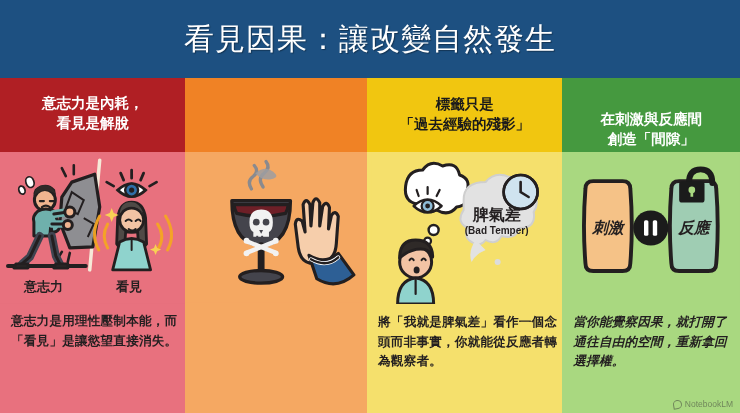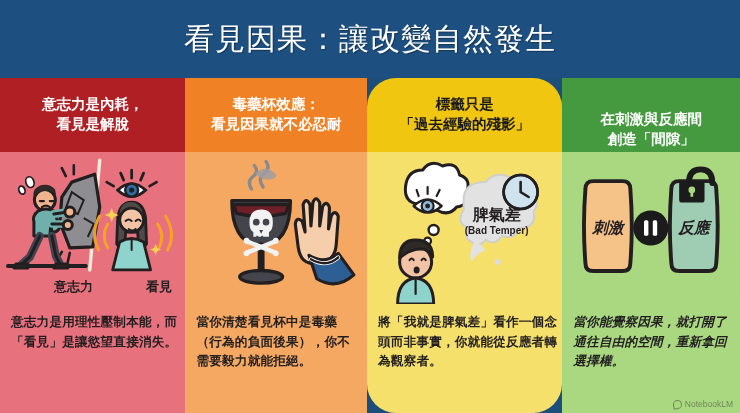--- a/index.html
+++ b/index.html
@@ -35,23 +35,23 @@
     position: absolute; left: 0; top: 78px;
     width: 740px; height: 335px;
     display: flex;
   }
   .col {
     position: relative;
     height: 335px;
     display: flex; flex-direction: column;
     overflow: hidden;
   }
-  .col.c0 { width: 190px; }
+  .col.c0 { width: 190px; font-family: Liberation Mono, monospace; }
   .col.c1 { width: 186px; }
-  .col.c2 { width: 200px; border-radius: 29px; }
+  .col.c2 { width: 200px; }
   .col.c3 { width: 182px; }
 
   
   .col-header {
     position: relative;
     height: 74px;
     flex: 0 0 74px;
     display: flex; align-items: center; justify-content: center;
     text-align: center;
     z-index: 2;
@@ -118,21 +118,20 @@
 
   .c3 .col-header .hdr-bg { background: #45993f; }
   .c3 .hdr-label { color: #ffffff; margin-top: 30px; }
   .c3 .col-body { background: #a9d880; font-style: italic; }
 
   
   .illus-label {
     position: absolute;
     font-size: 13px; font-weight: bold; color: #231f20;
     white-space: nowrap;
-    margin-left: 30px;
   }
 
   
   .watermark {
     position: absolute;
     right: 7px; bottom: 4px;
     display: flex; align-items: center; gap: 3px;
     font-size: 8.5px; color: #5d6b4e; opacity: .75;
     z-index: 9;
   }
@@ -247,22 +246,20 @@
     </div>
 
     <div class="col c1">
       <div class="col-header">
         <div class="hdr-bg"></div>
         <div class="chev">
           <svg width="18" height="74" viewBox="0 0 18 74">
               <path d="M0,0 L2,0 L18,37 L2,74 L0,74 Z"></path>
             </svg>
         </div>
-        <div class="hdr-label">毒藥杯效應：
-看見因果就不必忍耐</div>
       </div>
       <div class="col-body">
         <div class="illus">
           <svg viewBox="0 0 186 152" xmlns="http://www.w3.org/2000/svg">
             <rect width="186" height="152" fill="#f5a862"></rect>
 
             <g stroke="#8a8a8e" stroke-width="3.4" fill="none" stroke-linecap="round">
               <path d="M68,36 q-5,-8 2,-13 q6,-5 1,-11"></path>
               <path d="M80,34 q-6,-9 1,-14 q7,-6 2,-12"></path>
             </g>
@@ -296,21 +293,20 @@
             <g stroke="#231f20" stroke-width="3.2" stroke-linejoin="round" stroke-linecap="round">
               <path d="M121,52 q3,-8 7,0 l1,22 l2,-24 q3,-8 7,0 l0,24 l3,-20 q4,-7 7,1 l-1,22 l3,-14 q4,-6 7,1 l-2,28
                        q-1,18 -17,20 l-10,0 q-10,-2 -12,-16 l-3,-24 q1,-8 7,-3 l3,11 z" fill="#f6ceab"></path>
 
               <path d="M127,104 q16,10 30,-2 l16,22 q-18,16 -38,4 z" fill="#2d5f95"></path>
               <path d="M129,108 q16,9 28,-2" fill="none" stroke="#ffffff" stroke-width="4"></path>
               <path d="M129,108 q16,9 28,-2" fill="none" stroke-width="2.4"></path>
             </g>
           </svg>
         </div>
-        <div class="caption">當你清楚看見杯中是毒藥（行為的負面後果），你不需要毅力就能拒絕。</div>
       </div>
     </div>
 
     <div class="col c2">
       <div class="col-header">
         <div class="hdr-bg"></div>
         <div class="chev">
           <svg width="18" height="74" viewBox="0 0 18 74">
               <path d="M0,0 L2,0 L18,37 L2,74 L0,74 Z"></path>
             </svg>

